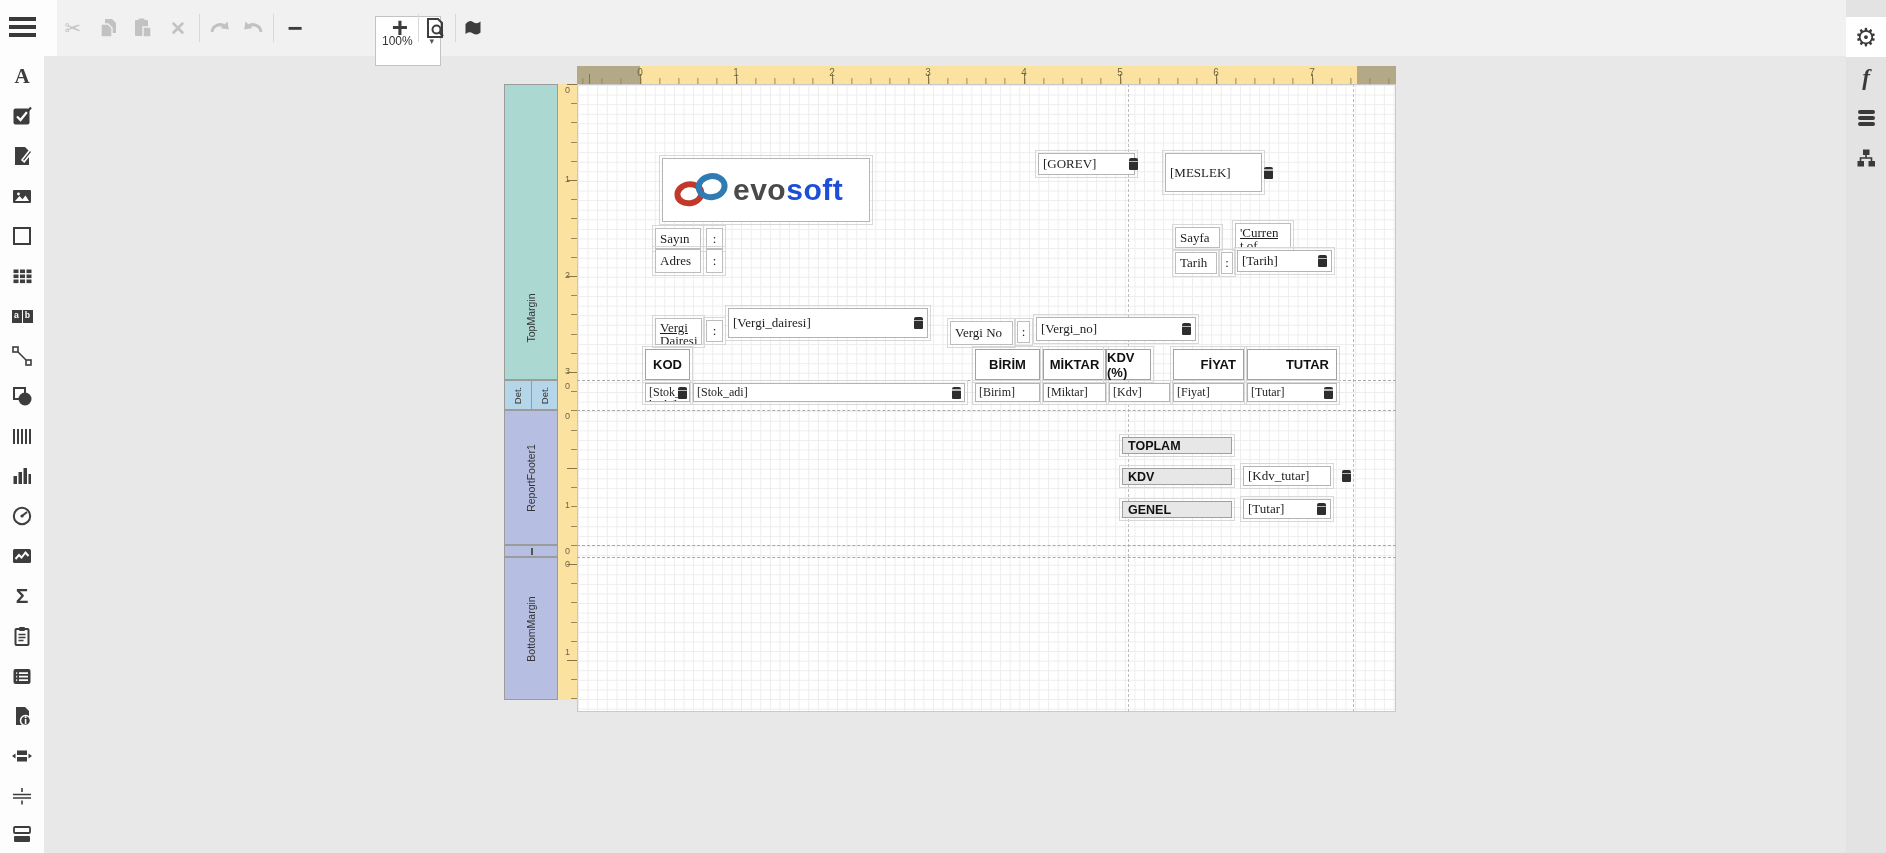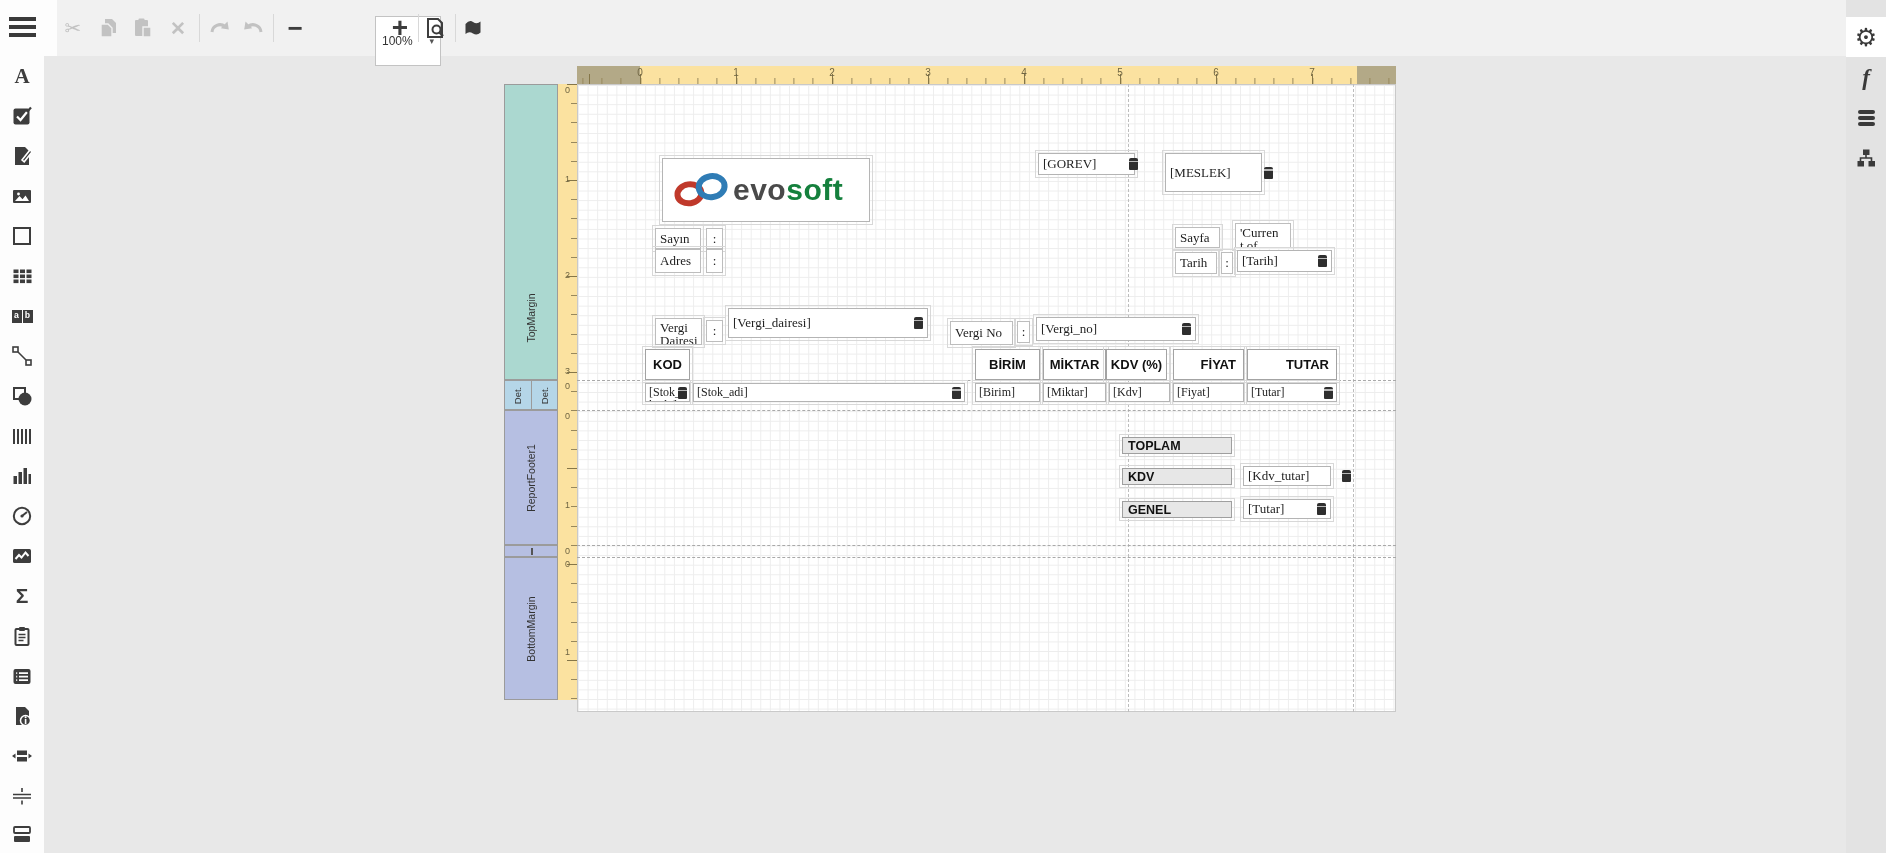--- a/index.html
+++ b/index.html
@@ -74,27 +74,27 @@
   .hcell{border:1px solid #a3a3a3;display:flex;align-items:center;justify-content:center;
          font-weight:bold;font-size:13px;color:#111;}
   .hcell.right{justify-content:flex-end;padding-right:7px;}
   .dcell{border:1px solid #b4b4b4;display:flex;align-items:center;padding:0 3px;
          font-family:"Liberation Serif","DejaVu Serif",serif;font-size:12px;color:#1d1d1d;
          justify-content:space-between;overflow:hidden;}
   .graycell{border:1px solid #9f9f9f;background:#e7e7e7;display:flex;align-items:center;padding:0 5px;
             font-weight:bold;font-size:12.5px;color:#111;}
   .dbicon{width:9px;height:12px;background:#2e2e2e;border-radius:2px 2px 1px 1px;position:relative;flex:none;}
   .dbicon::after{content:'';position:absolute;top:2.5px;left:0;right:0;height:1.5px;background:#b9b9b9;}
-  .wrap2{display:block;line-height:13px;overflow:hidden;height:100%;padding-top:2px;box-sizing:border-box;}
+  .wrap2{display:block;line-height:13px;overflow:hidden;height:100%;padding-top:2px;box-sizing:border-box;text-decoration:underline;}
   .brk{word-break:break-all;line-height:13px;display:block;overflow:hidden;height:100%;padding-top:2px;box-sizing:border-box;}
   
   .logo-inner{display:flex;align-items:center;height:100%;padding-left:8px;}
   .logo-text{font-size:30px;font-weight:bold;letter-spacing:.5px;line-height:1;}
   .logo-evo{color:#4a4a4a;}
-  .logo-soft{color:#15803d;}
+  .logo-soft{color:#1d4ed8;}
   .thinmark{position:absolute;left:50%;top:2px;width:2px;height:7px;background:#555;}
 </style>
 </head>
 <body>
 
 <div id="root">
 
   <div class="toolbar-left-white"></div>
   <div class="toolbar">
     <button class="tbtn disabled" style="left:0px">
@@ -463,21 +463,21 @@
 
   <div class="obj hcell" style="left:645px;top:349px;width:45px;height:31px">
     <span>KOD</span>
     </div>
   <div class="obj hcell" style="left:975px;top:349px;width:65px;height:31px">
     <span>BİRİM</span>
     </div>
   <div class="obj hcell" style="left:1043px;top:349px;width:63px;height:31px">
     <span>MİKTAR</span>
     </div>
-  <div class="obj hcell" style="left:1106px;top:349px;width:61px;height:31px">
+  <div class="obj hcell" style="left:1106px;top:349px;width:45px;height:31px">
     <span>KDV (%)</span>
     </div>
   <div class="obj hcell right" style="left:1173px;top:349px;width:71px;height:31px">
     <span>FİYAT</span>
     </div>
   <div class="obj hcell right" style="left:1247px;top:349px;width:90px;height:31px">
     <span>TUTAR</span>
     </div>
 
   <div class="obj dcell" style="left:645px;top:383px;width:45px;height:19px;align-items:flex-start">

